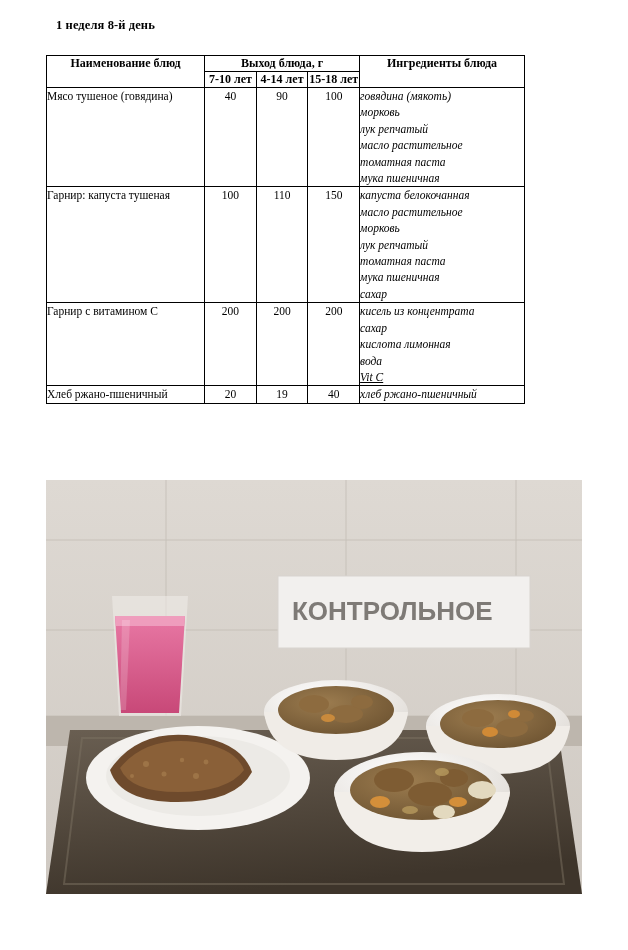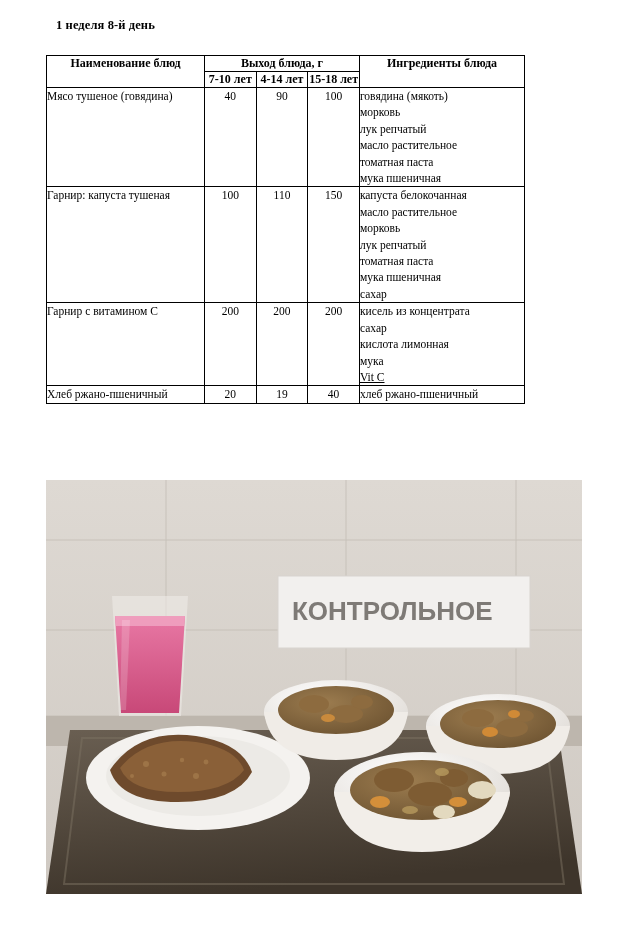--- a/index.html
+++ b/index.html
@@ -63,20 +63,21 @@
   .cell-num {
     text-align: center;
     padding: 5px 2px 2px 2px;
     font-size: 11.5px;
     line-height: 16.4px;
   }
   .cell-ing {
     padding: 5px 4px 2px 6px;
     font-size: 11.5px;
     line-height: 16.4px;
+    font-style: italic;
   }
   .cell-ing div { white-space: nowrap; }
   .ing-underline {
     text-decoration: underline;
     text-decoration-style: solid;
   }
   .photo {
     position: absolute;
     left: 46px;
     top: 480px;
@@ -140,21 +141,21 @@
 
     <tr>
       <td class="cell-name">Гарнир с витамином С</td>
       <td class="cell-num">200</td>
       <td class="cell-num">200</td>
       <td class="cell-num">200</td>
       <td class="cell-ing">
         <div>кисель из концентрата</div>
         <div>сахар</div>
         <div>кислота лимонная</div>
-        <div>мука</div>
+        <div>вода</div>
         <div><span class="ing-underline">Vit C</span></div>
       </td>
     </tr>
 
     <tr>
       <td class="cell-name">Хлеб ржано-пшеничный</td>
       <td class="cell-num">20</td>
       <td class="cell-num">19</td>
       <td class="cell-num">40</td>
       <td class="cell-ing">

